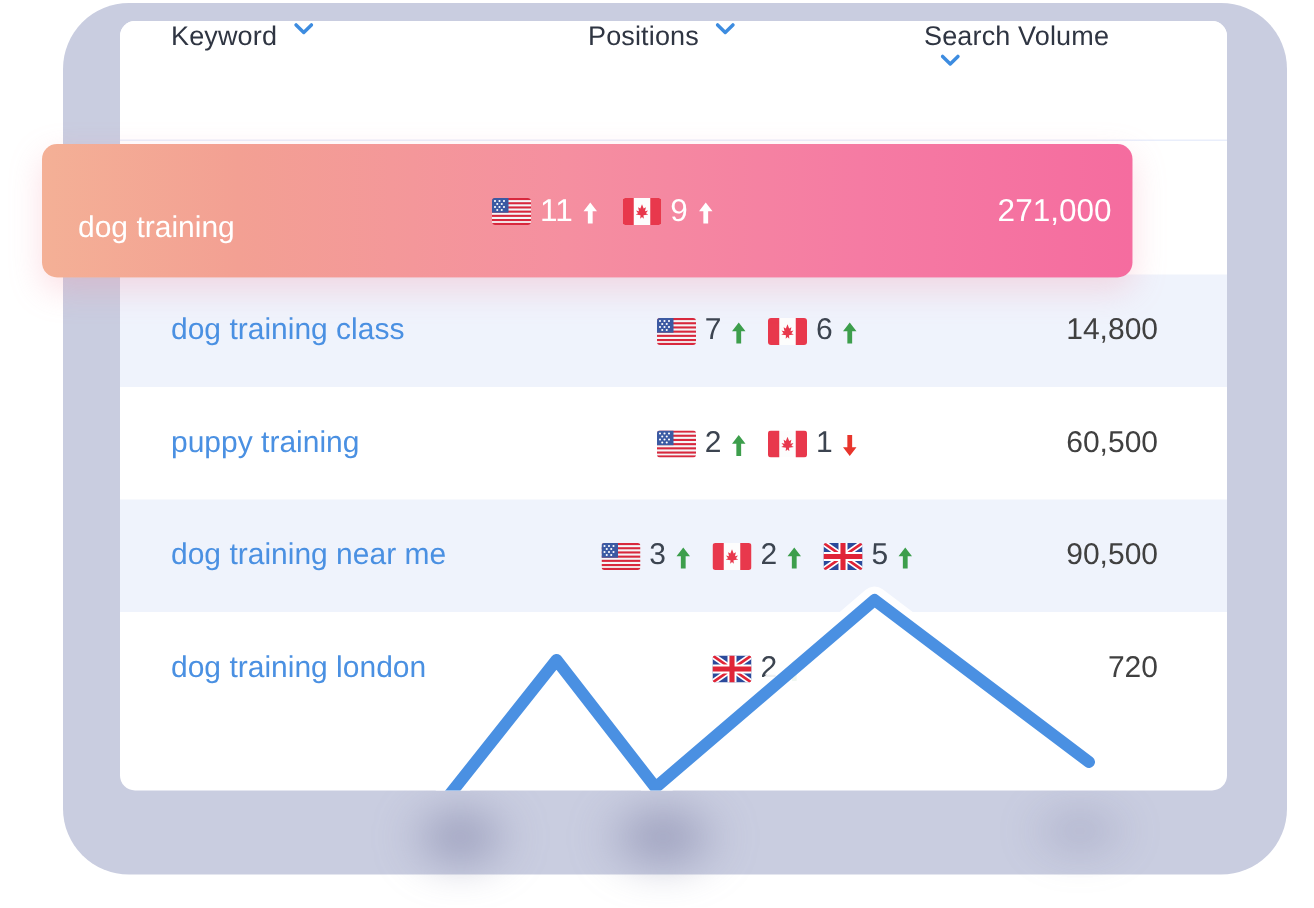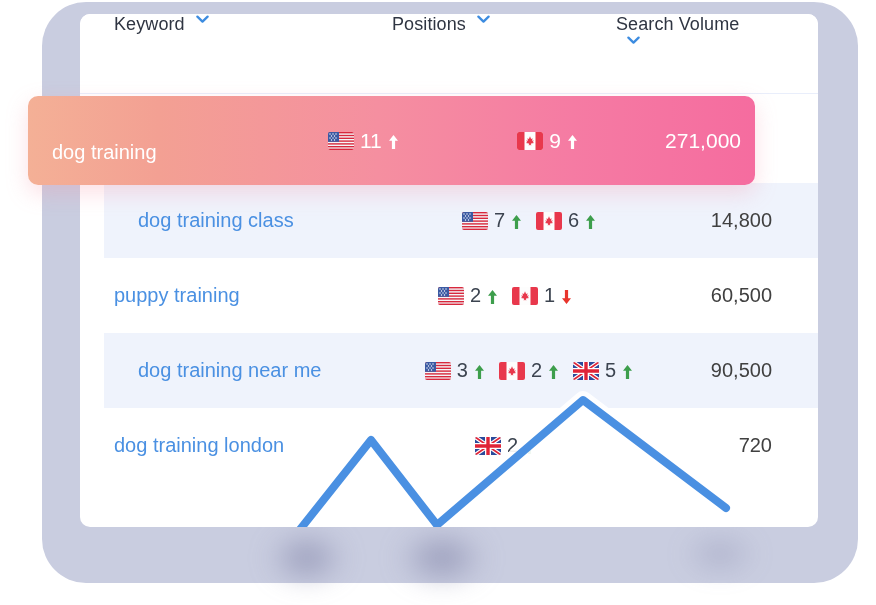--- a/index.html
+++ b/index.html
@@ -76,21 +76,21 @@
   }
   .caret svg { display: block; }
 
   
   .rows { position: relative; }
 
   .row {
     position: relative;
     height: 75px;
   }
-  .row.alt   { background: #eff3fc; margin-left: 24px; }
+  .row.alt   { background: #eff3fc; }
   .row.plain { background: #ffffff; }
 
   .cell-keyword {
     position: absolute;
     left: 34px;
     top: 0;
     height: 75px;
     display: flex;
     align-items: center;
     font-size: 20px;
@@ -167,21 +167,21 @@
     white-space: nowrap;
   }
   .row-highlight .hl-positions {
     position: absolute;
     left: 300px;
     width: 250px;
     top: 0;
     height: 89px;
     display: flex;
     align-items: center;
-    justify-content: space-between;
+    justify-content: flex-start;
     gap: 16px;
   }
   .row-highlight .pos-num { color: #ffffff; font-size: 21px; }
   .row-highlight .hl-volume {
     position: absolute;
     right: 14px;
     top: 0;
     height: 89px;
     display: flex;
     align-items: center;

